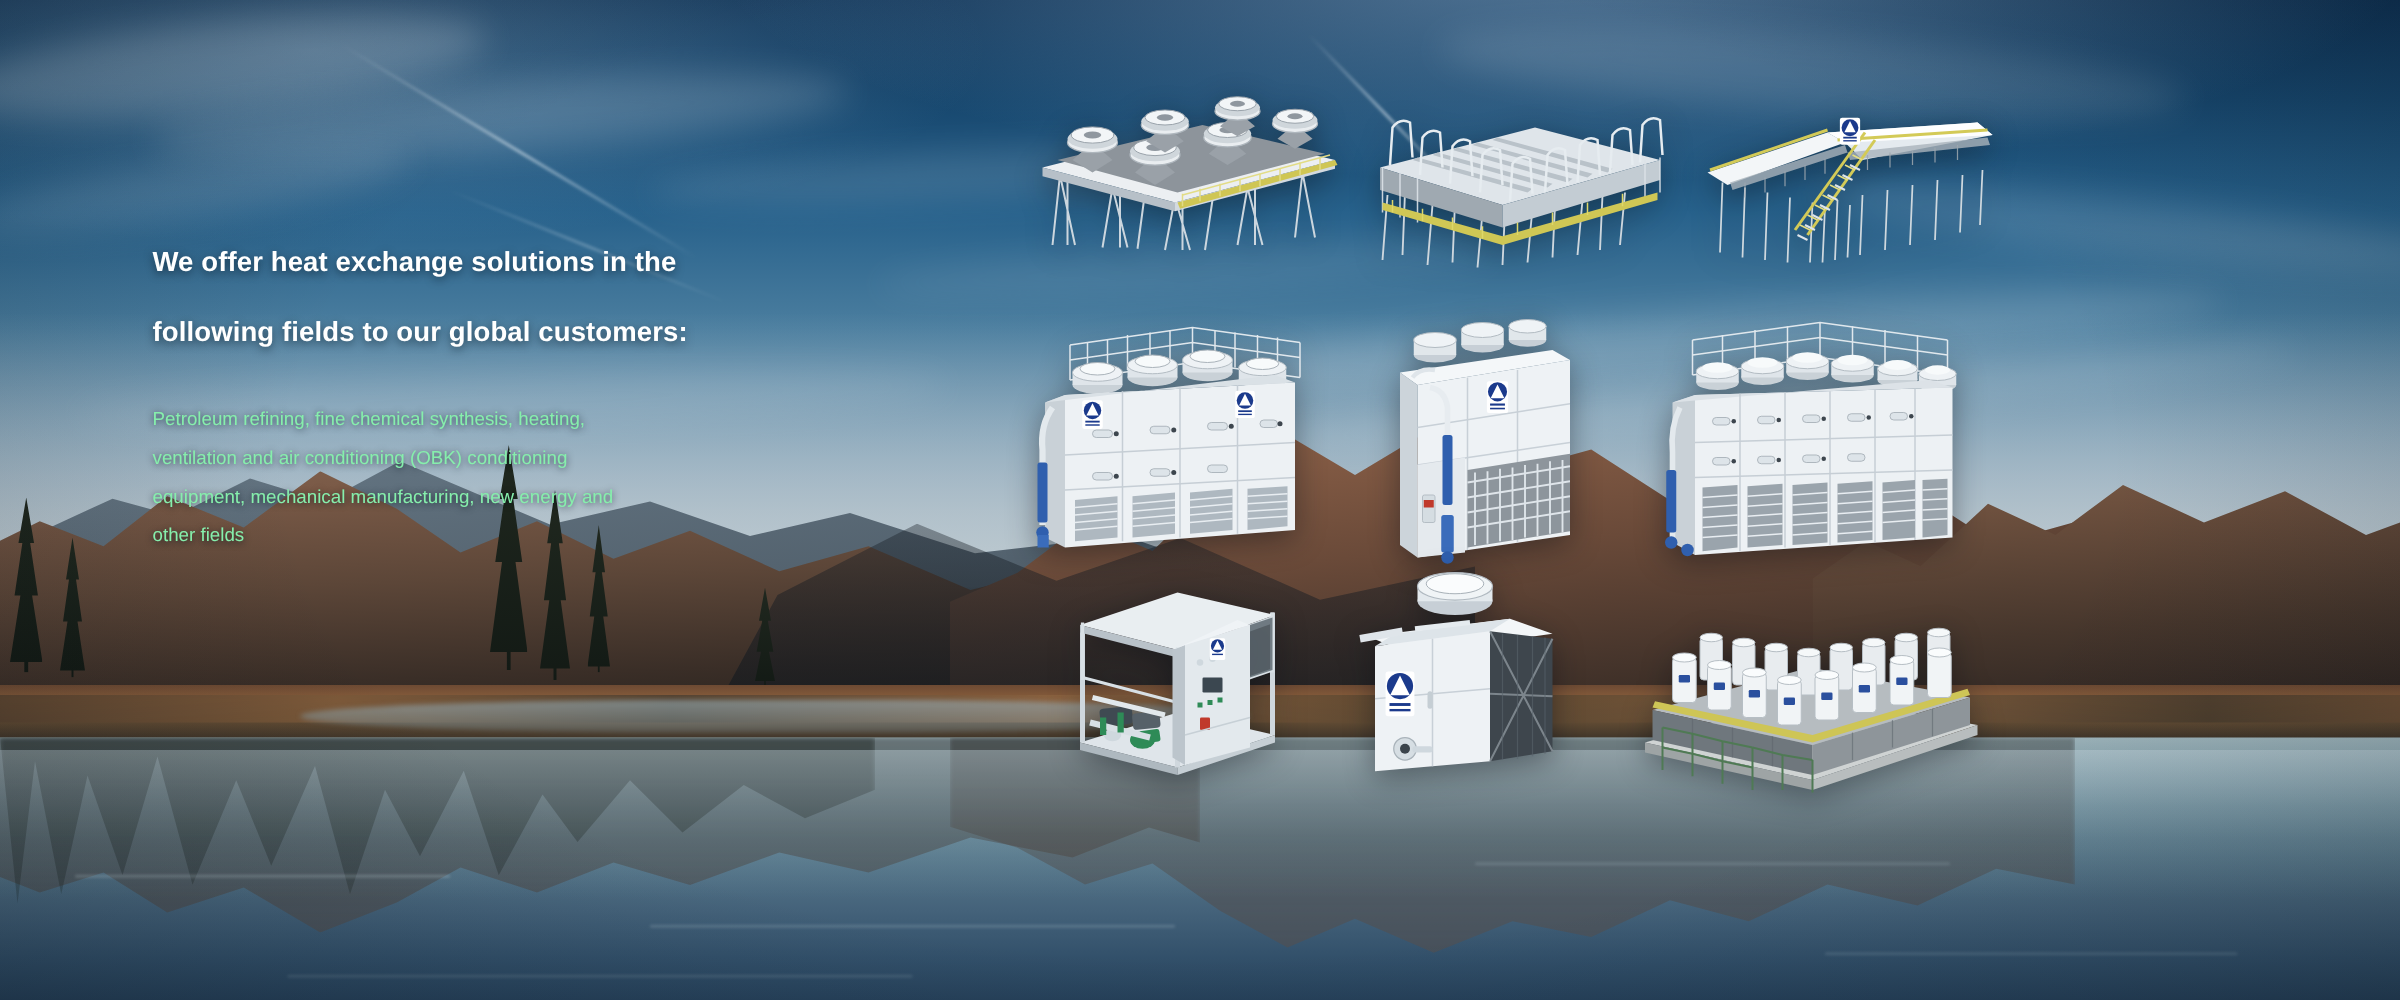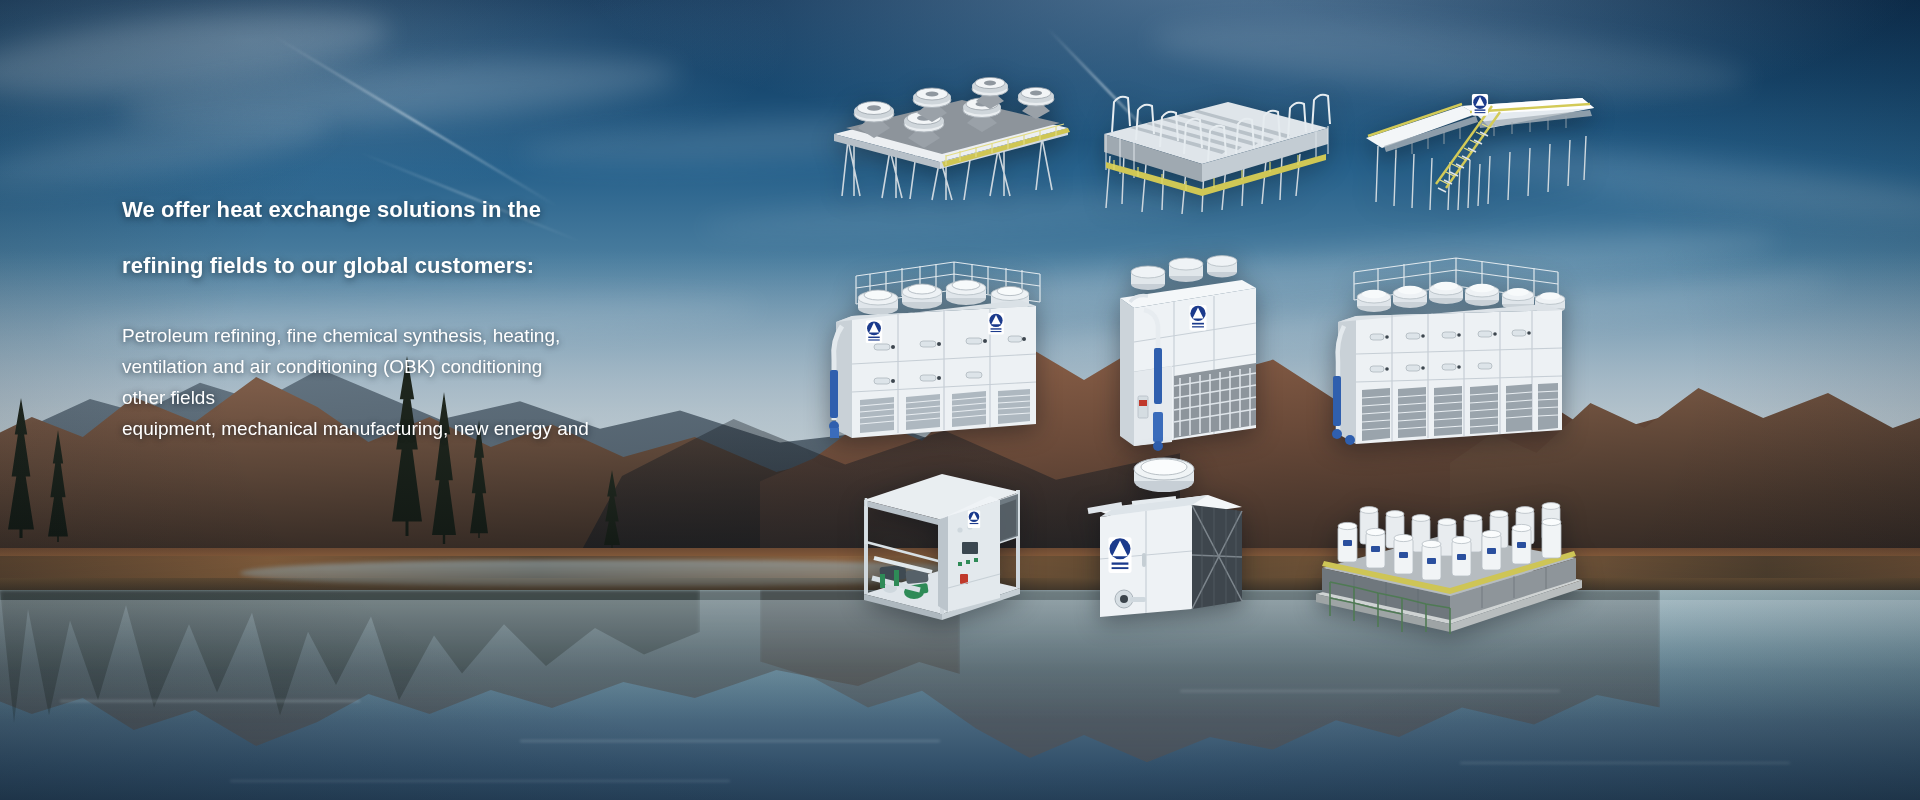--- a/index.html
+++ b/index.html
@@ -149,21 +149,21 @@
   }
 
   
   .copy { position:absolute; left:122px; top:182px; width:660px; }
   .headline {
     color:#ffffff; font-size:22px; font-weight:bold; line-height:56px;
     letter-spacing:.1px; text-shadow:0 2px 7px rgba(6,18,30,.55);
   }
   .headline .hl-line { display:block; white-space:nowrap; }
   .subcopy {
-    margin-top:26px; color:#ffffff; font-size:19px; line-height:31px;
+    margin-top:26px; color:#86efac; font-size:15px; line-height:31px;
     text-shadow:0 1px 6px rgba(6,18,30,.70);
   }
   .subcopy .sc-line { display:block; white-space:nowrap; }
 
   
   .products { position:absolute; left:980px; top:70px; width:900px; height:660px; }
   .product { position:absolute; }
   .product svg { display:block; overflow:visible; filter:drop-shadow(0 6px 12px rgba(4,12,20,.42)); }
 </style>
 </head>
@@ -218,27 +218,27 @@
     <div class="ripple rp3"></div>
     <div class="ripple rp4"></div>
     <div class="ripple rp5"></div>
 
     <div class="vignette"></div>
   </div>
 
   <div class="copy">
     <div class="headline">
       <span class="hl-line">We offer heat exchange solutions in the</span>
-      <span class="hl-line">refining fields to our global customers:</span>
+      <span class="hl-line">following fields to our global customers:</span>
     </div>
     <div class="subcopy">
       <span class="sc-line">Petroleum refining, fine chemical synthesis, heating,</span>
       <span class="sc-line">ventilation and air conditioning (OBK) conditioning</span>
+      <span class="sc-line">equipment, mechanical manufacturing, new energy and</span>
       <span class="sc-line">other fields</span>
-      <span class="sc-line">equipment, mechanical manufacturing, new energy and</span>
     </div>
   </div>
 
   <div class="products">
 
     <div class="product" style="left:-160px; top:0px;">
       <svg width="260" height="130" viewBox="0 0 260 130" aria-hidden="true">
 
         <g stroke="#d5dde3" stroke-width="1.6" fill="none" opacity=".95">
           <path d="M28 70 L22 126 M28 70 L40 126 M34 70 L34 126"></path>

